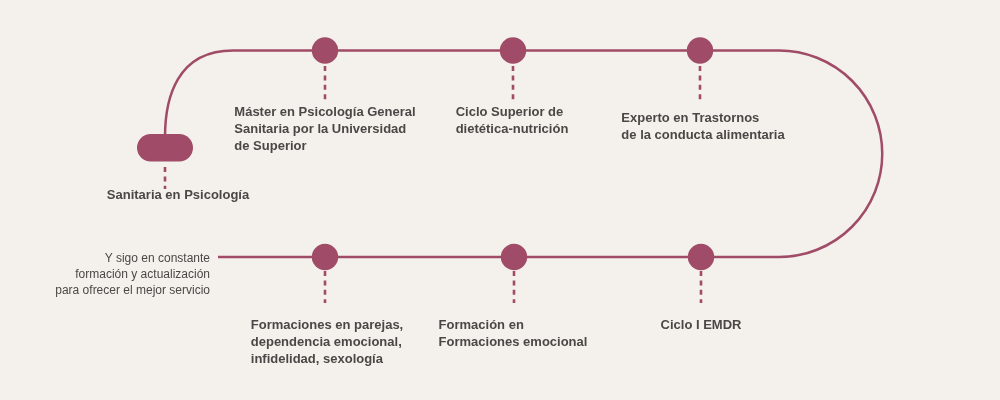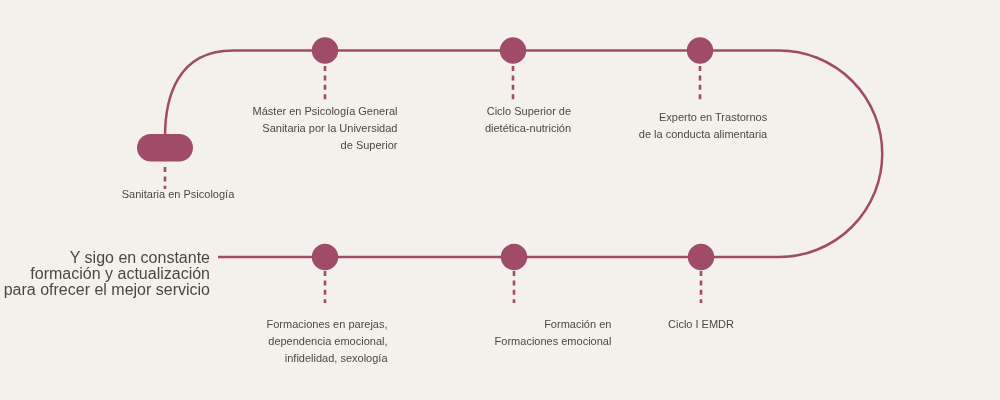--- a/index.html
+++ b/index.html
@@ -13,31 +13,32 @@
     background:var(--background);
     font-family:"Liberation Sans","DejaVu Sans",sans-serif;
     color:var(--text);
     position:relative;
   }
   .stage{position:absolute;inset:0;width:1000px;height:400px;}
   svg.track{position:absolute;left:0;top:0;}
   .label{
     position:absolute;
     transform:translateX(-50%);
-    text-align:right;
-    font-size:11px;
+    text-align:left;
+    font-size:13px;
     line-height:17px;
     color:var(--text);
     white-space:nowrap;
+    font-weight:bold;
   }
   .label span{display:block;}
   .note{
     position:absolute;
     text-align:right;
-    font-size:16px;
+    font-size:12px;
     line-height:16px;
     color:var(--text);
     white-space:nowrap;
   }
   .note span{display:block;}
 </style>
 </head>
 <body>
 
 <div class="stage">
@@ -63,41 +64,41 @@
     <circle cx="514" cy="257" r="13.2" fill="#a04b67"></circle>
     <circle cx="701" cy="257" r="13.2" fill="#a04b67"></circle>
   </svg>
 
   <div class="label" style="left:325px;top:103px;">
     <span>Máster en Psicología General</span>
     <span>Sanitaria por la Universidad</span>
     <span>de Superior</span>
   </div>
 
-  <div class="label" style="left:528px;top:103px;">
+  <div class="label" style="left:512px;top:103px;">
     <span>Ciclo Superior de</span>
     <span>dietética-nutrición</span>
   </div>
 
   <div class="label" style="left:703px;top:109px;">
     <span>Experto en Trastornos</span>
     <span>de la conducta alimentaria</span>
   </div>
 
   <div class="label" style="left:178px;top:186px;">
     <span>Sanitaria en Psicología</span>
   </div>
 
   <div class="label" style="left:327px;top:316px;">
     <span>Formaciones en parejas,</span>
     <span>dependencia emocional,</span>
     <span>infidelidad, sexología</span>
   </div>
 
-  <div class="label" style="left:513px;top:316px;margin-left:40px;">
+  <div class="label" style="left:513px;top:316px;">
     <span>Formación en</span>
     <span>Formaciones emocional</span>
   </div>
 
   <div class="label" style="left:701px;top:316px;">
     <span>Ciclo I EMDR</span>
   </div>
 
   <div class="note" style="right:790px;top:250px;">
     <span>Y sigo en constante</span>

